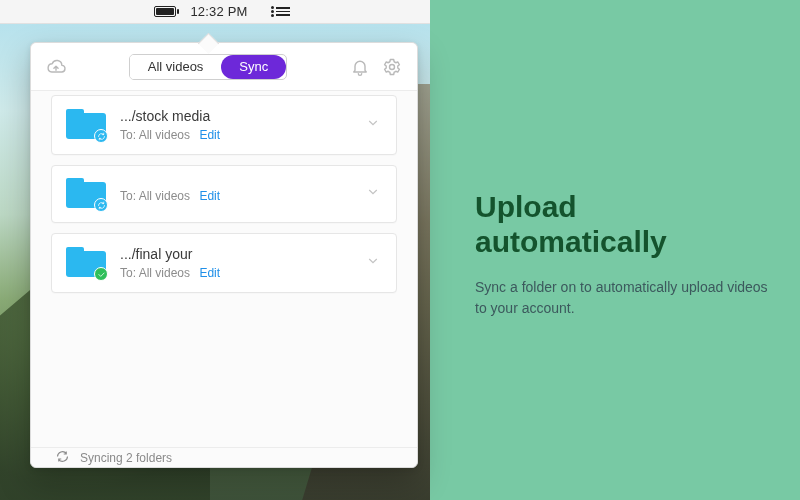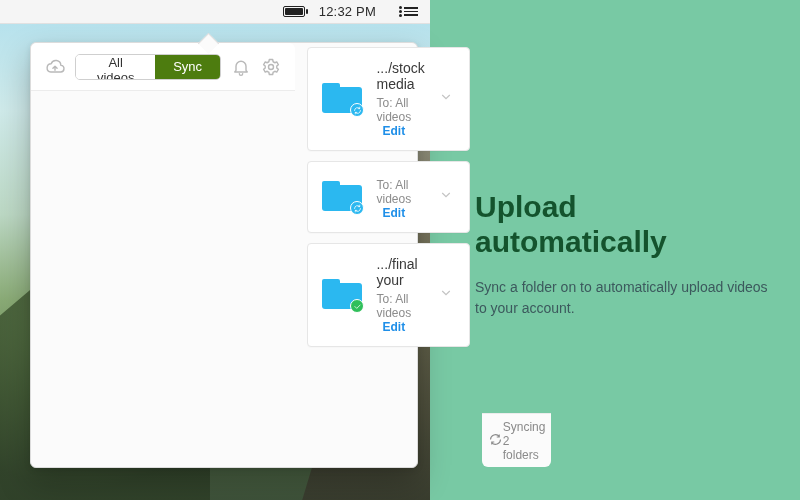--- a/index.html
+++ b/index.html
@@ -67,21 +67,21 @@
 
   
   .menubar {
     position: absolute;
     left: 0; top: 0;
     width: 430px; height: 24px;
     background: #f5f5f5;
     border-bottom: 1px solid #e1e1e1;
     display: flex;
     align-items: center;
-    justify-content: flex-end;
+    justify-content: center;
     gap: 14px;
     padding: 0 12px;
     font-size: 13px;
     color: #2b2b2b;
   }
   .menubar .icon { display:inline-flex; align-items:center; justify-content:center; }
   .menubar .clock { font-weight: 400; letter-spacing: .2px; }
   .battery-icon {
     width: 22px; height: 11px; border: 1.3px solid #222; border-radius: 2px;
     position: relative; display:inline-block;
@@ -98,21 +98,21 @@
     position: absolute;
     left: 30px;
     top: 42px;
     width: 388px;
     height: 426px;
     background: #fbfbfb;
     border: 1px solid #dcdcdc;
     border-radius: 6px;
     box-shadow: 0 14px 32px rgba(0,0,0,.25), 0 2px 6px rgba(0,0,0,.1);
     display: flex;
-    flex-direction: row;
+    flex-direction: column;
   }
   .panel::before {
     
     content:"";
     position:absolute;
     left: 170px; top: -7px;
     width: 14px; height: 14px;
     background:#fbfbfb;
     border-left:1px solid #dcdcdc;
     border-top:1px solid #dcdcdc;
@@ -132,31 +132,31 @@
 
   .seg {
     display:flex; border:1px solid #cfcfcf; border-radius:5px; overflow:hidden;
     height:26px; margin:0 auto;
     box-shadow: inset 0 1px 0 rgba(255,255,255,.7);
   }
   .seg button {
     border:none; background:#fff; font-size:13px; padding:0 18px; color:#333; cursor:pointer;
   }
   .seg button.active {
-    background:#4d7c0f; color:#fff;
+    background:#6d28d9; color:#fff;border-radius:12px;
   }
 
   .panel-sub {
     display:flex; align-items:center; justify-content:space-between;
     font-size:12px; padding: 10px 16px 6px;
     color:#9a9a9a;
   }
   .link { color:#1f8fe8; font-size:12px; cursor:pointer; }
 
-  .cards { padding: 4px 12px; display:flex; flex-direction:column; gap:10px; }
+  .cards { padding: 4px 20px; display:flex; flex-direction:column; gap:10px; }
   .card {
     background:#fff; border:1px solid #e6e6e6; border-radius:4px;
     padding:12px 12px 12px 14px;
     display:flex; align-items:center; gap:14px;
     box-shadow: 0 1px 1px rgba(0,0,0,.02);
   }
   .folder-ic { position:relative; width:40px; height:32px; flex:none; }
   .folder-ic .fshape {
     position:absolute; left:0; top:4px; width:40px; height:26px;
     background:#2bb8f0; border-radius:3px;
@@ -170,31 +170,31 @@
     display:flex; align-items:center; justify-content:center;
     border:1.5px solid #fff;
   }
   .badge.sync { background:#2bb8f0; }
   .badge.ok   { background:#2fbf5a; }
   .badge svg { width:9px; height:9px; stroke:#fff; fill:none; stroke-width:2; stroke-linecap:round; }
 
   .card-body { flex:1; min-width:0; }
   .card-title { font-size:14px; color:#3a3a3a; font-weight:500; }
   .card-sub   { font-size:12px; color:#8c8c8c; margin-top:4px; }
-  .card-sub .edit { color:#1f8fe8; margin-left:6px; cursor:pointer;font-weight:bold; }
+  .card-sub .edit { color:#1f8fe8; margin-left:6px; cursor:pointer; }
 
   .chev { width:18px; color:#c4c4c4; }
   .chev svg { width:14px; height:14px; }
 
   .panel-footer {
     margin-top:auto;
-    height:54px;
+    height:20px;
     border-top:1px solid #ececec;
-    display:flex; align-items:center; 
-    padding:0 6px;
+    display:flex; align-items:center; gap:10px;
+    padding:0 24px;
     font-size:12px; color:#8a8a8a;
     background:#fbfbfb;
     border-radius:0 0 6px 6px;
   }
   .panel-footer svg { width:15px; height:15px; stroke:#8a8a8a; fill:none; stroke-width:1.8; }
 
   
   .list-lines { display:inline-flex; flex-direction:column; gap:2px; }
   .list-lines span { width:14px; height:1.8px; background:#222; display:block; position:relative; }
   .list-lines span::before { content:""; position:absolute; left:-5px; top:-.5px; width:3px; height:3px; background:#222; border-radius:50%; }

